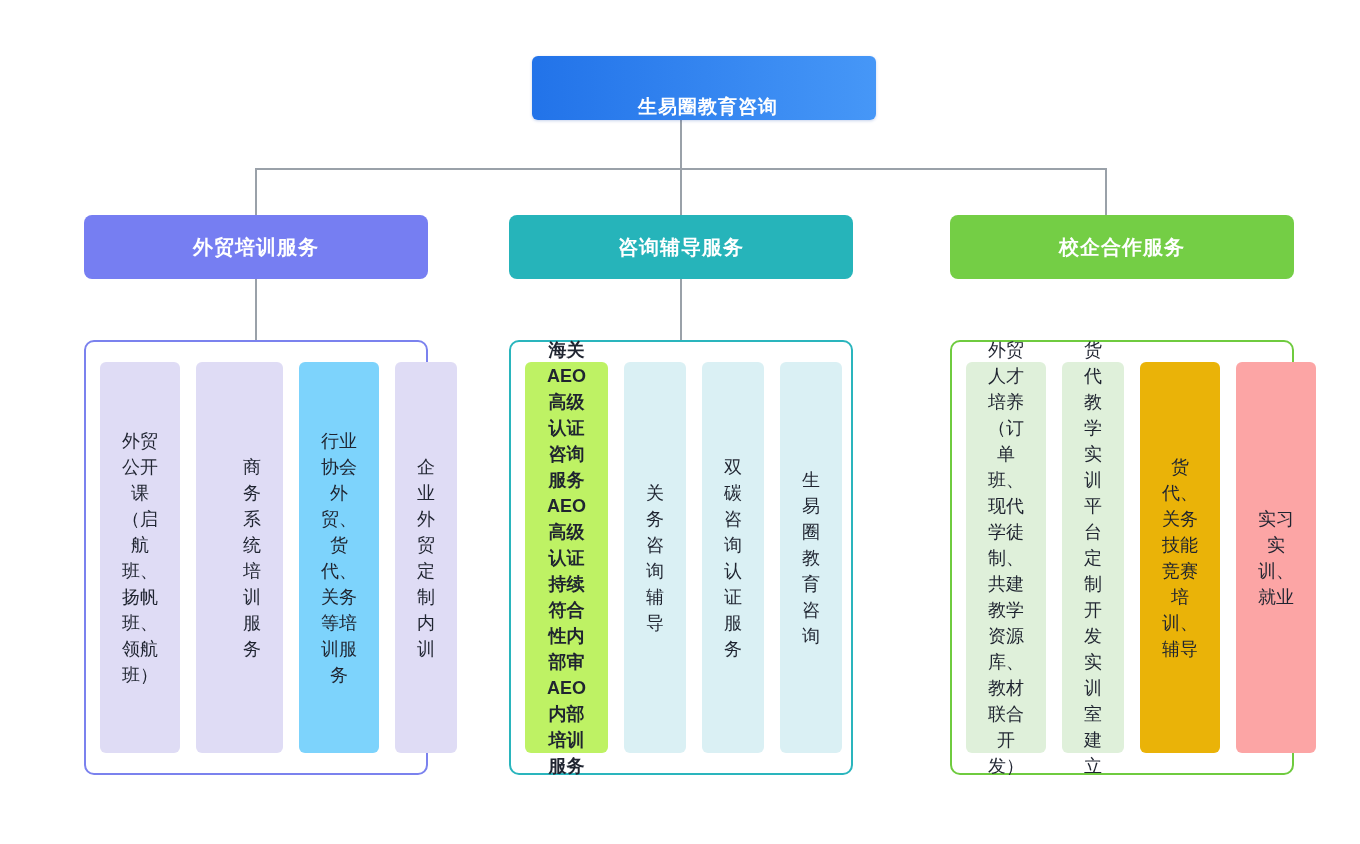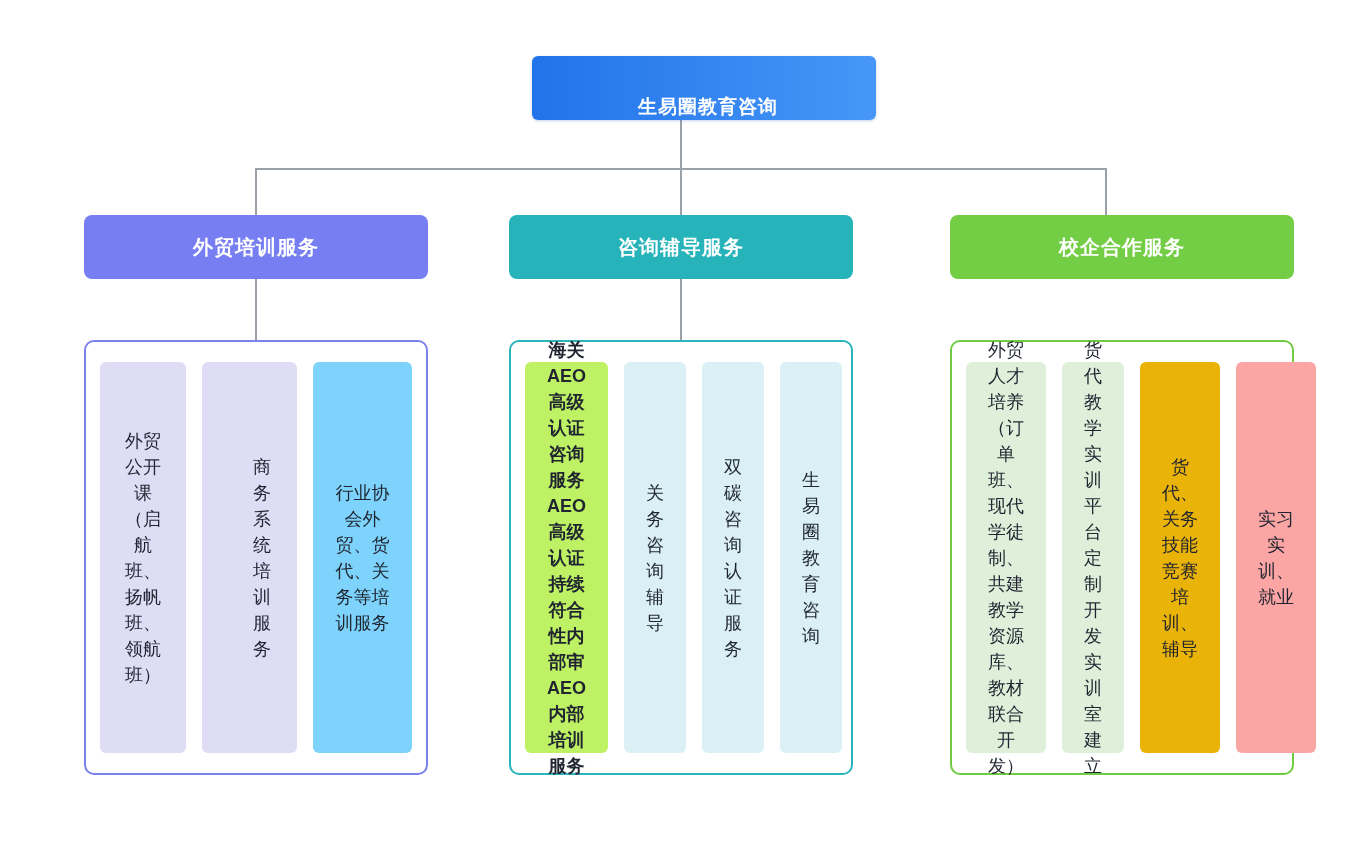--- a/index.html
+++ b/index.html
@@ -75,20 +75,21 @@
 
   <div class="column" style="left:84px;">
     <div class="branch-header" style="background: rgb(118, 126, 242);">
       <span>外贸培训服务</span>
     </div>
     <div class="branch-container" style="border-color: rgb(123, 130, 238);">
       <div class="service-item" style="background: rgb(223, 220, 245);">外贸公开课
 （启航班、扬帆班、领航班）</div>
       <div class="service-item" style="background: rgb(223, 220, 245); padding-left: 47px;">商务系统培训服务</div>
       <div class="service-item" style="background: #7dd3fc;">行业协会外贸、货代、关务等培训服务</div>
+      <div class="service-item" style="background: rgb(223, 220, 245);">企业外贸定制内训</div>
     </div>
   </div>
 
   <div class="column" style="left:509px;">
     <div class="branch-header" style="background: rgb(38, 180, 186); font-family: Liberation Serif, serif;">
       <span>咨询辅导服务</span>
     </div>
     <div class="branch-container" style="border-color: rgb(42, 181, 189);">
       <div class="service-item" style="background: #bef264; font-weight: bold;">海关AEO高级认证咨询服务
 AEO高级认证持续符合性内部审

